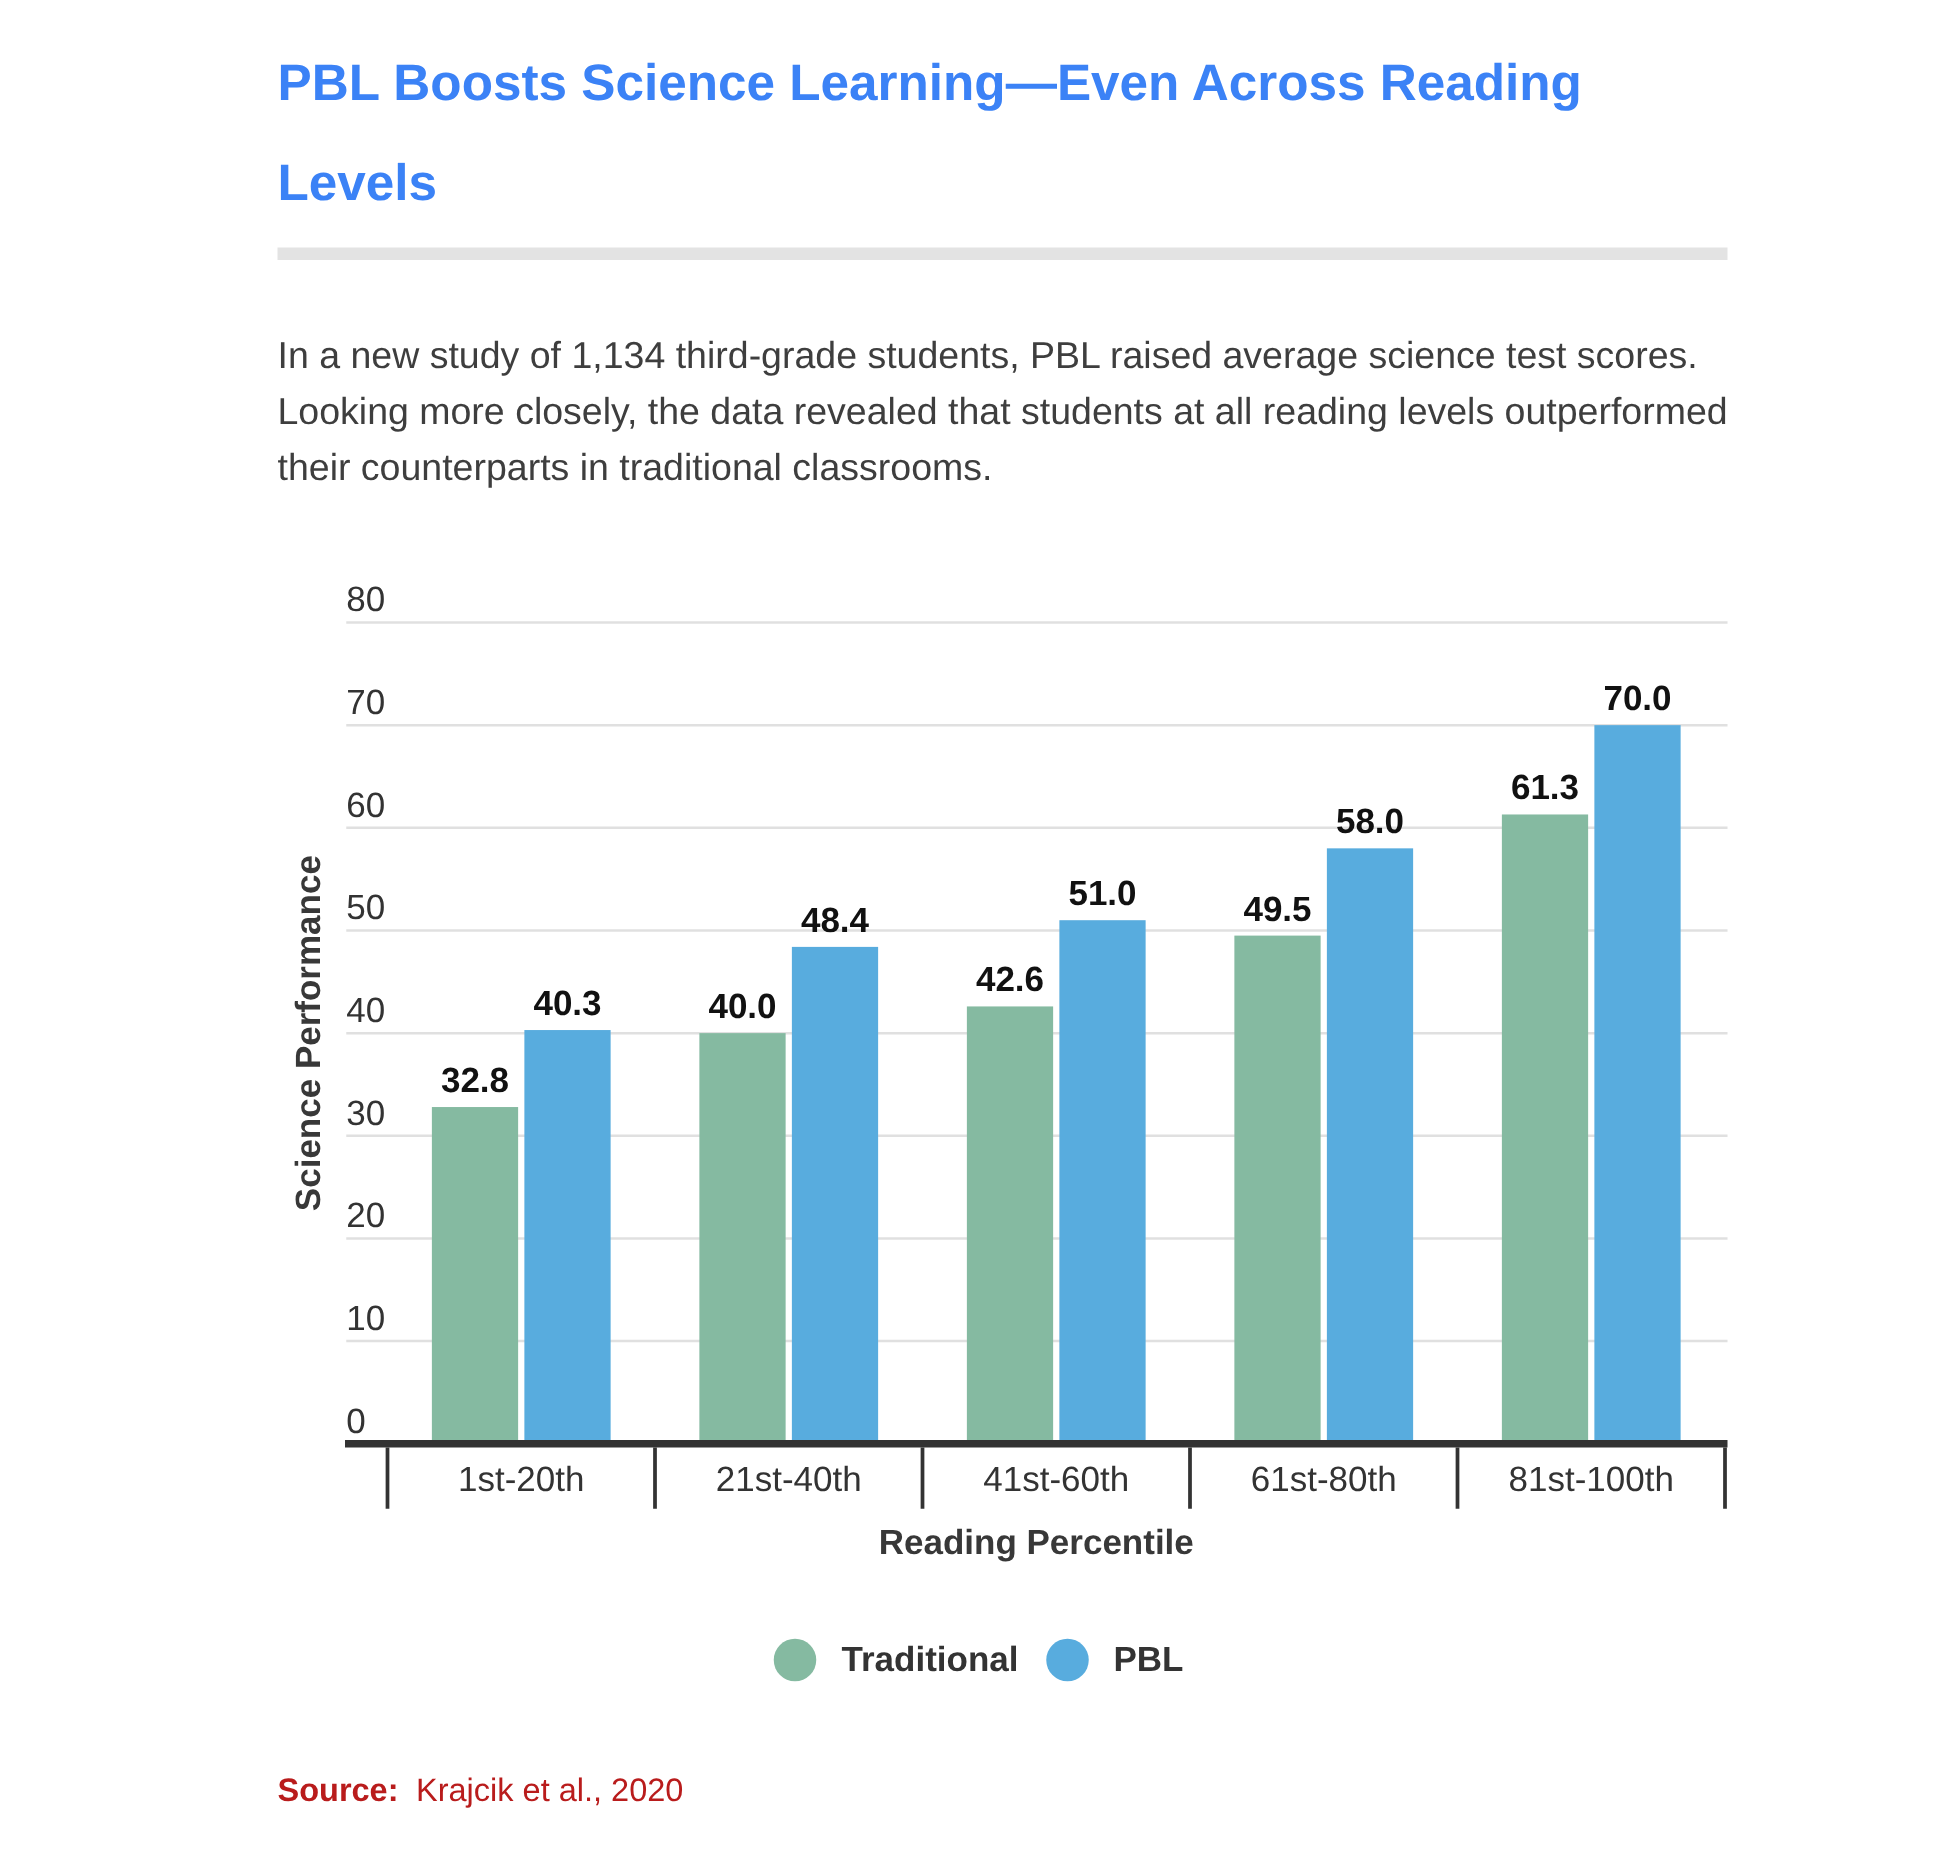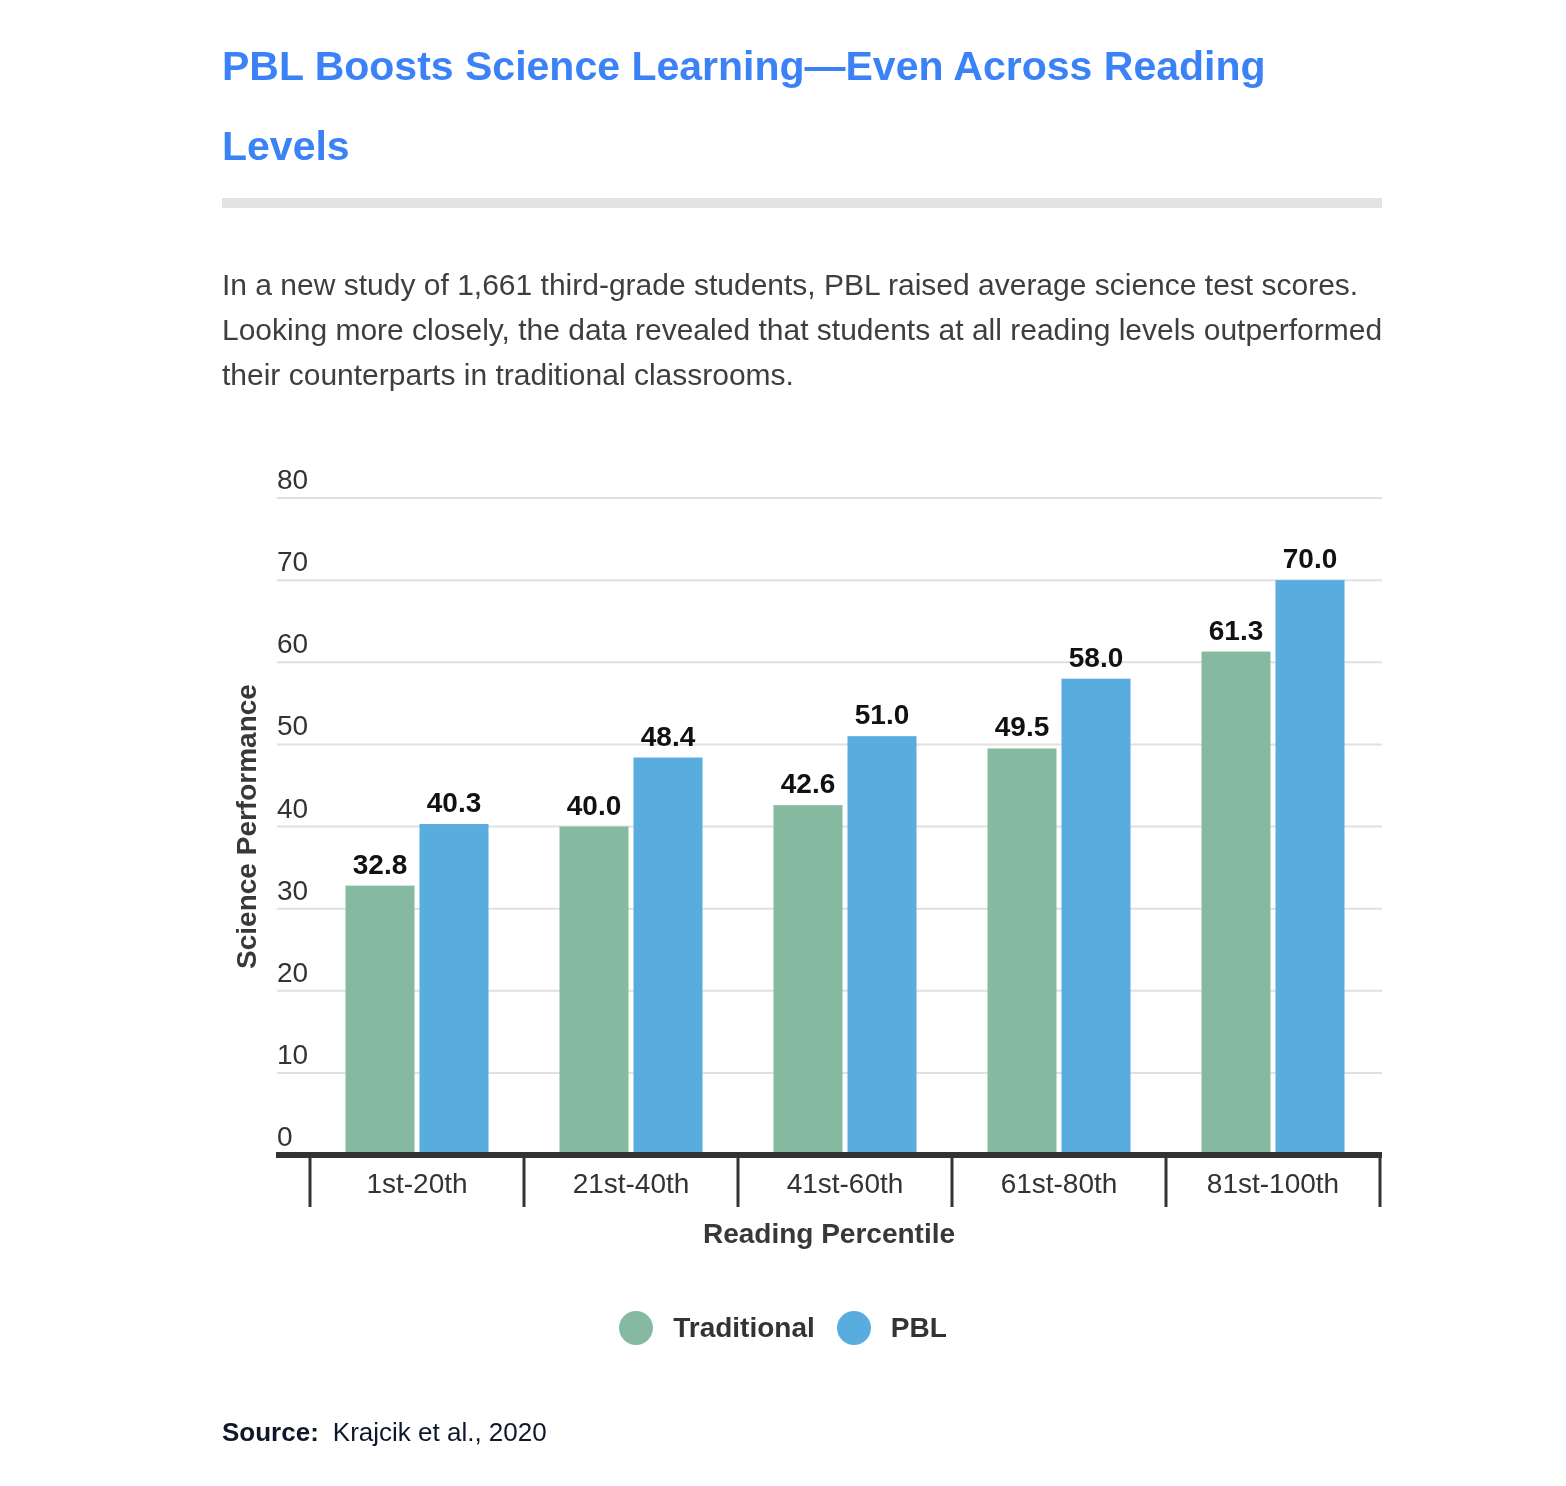--- a/index.html
+++ b/index.html
@@ -28,30 +28,30 @@
   .vlabel{font-size:28px;font-weight:bold;fill:#111111;text-anchor:middle;}
   .axtitle{font-size:28px;font-weight:bold;fill:#383838;text-anchor:middle;}
   .legend{
     position:absolute;left:0;top:1311px;width:1566px;
     display:flex;justify-content:center;align-items:center;column-gap:22px;
   }
   .legend-item{display:flex;align-items:center;column-gap:20px;}
   .swatch{width:34px;height:34px;border-radius:50%;display:inline-block;}
   .legend-label{font-size:28px;font-weight:bold;color:#333333;}
   .source{
-    position:absolute;left:222px;top:1414px;font-size:26px;color:#0f172a;line-height:36px;
+    position:absolute;left:222px;top:1414px;font-size:26px;color:#b91c1c;line-height:36px;
   }
   .src-label{font-weight:bold;margin-right:14px;}
 </style>
 </head>
 <body>
 
 <div class="title">PBL Boosts Science Learning—Even Across Reading Levels</div>
 <div class="divider"></div>
-<div class="subtitle">In a new study of 1,661 third-grade students, PBL raised average science test scores. Looking more closely, the data revealed that students at all reading levels outperformed their counterparts in traditional classrooms.</div>
+<div class="subtitle">In a new study of 1,134 third-grade students, PBL raised average science test scores. Looking more closely, the data revealed that students at all reading levels outperformed their counterparts in traditional classrooms.</div>
 
 <svg id="chart" width="1566" height="1486" viewBox="0 0 1566 1486">
     <line x1="277" y1="1072.875" x2="1382" y2="1072.875" class="grid"></line>
     <line x1="277" y1="990.75" x2="1382" y2="990.75" class="grid"></line>
     <line x1="277" y1="908.625" x2="1382" y2="908.625" class="grid"></line>
     <line x1="277" y1="826.5" x2="1382" y2="826.5" class="grid"></line>
     <line x1="277" y1="744.375" x2="1382" y2="744.375" class="grid"></line>
     <line x1="277" y1="662.25" x2="1382" y2="662.25" class="grid"></line>
     <line x1="277" y1="580.125" x2="1382" y2="580.125" class="grid"></line>
     <line x1="277" y1="498" x2="1382" y2="498" class="grid"></line>

